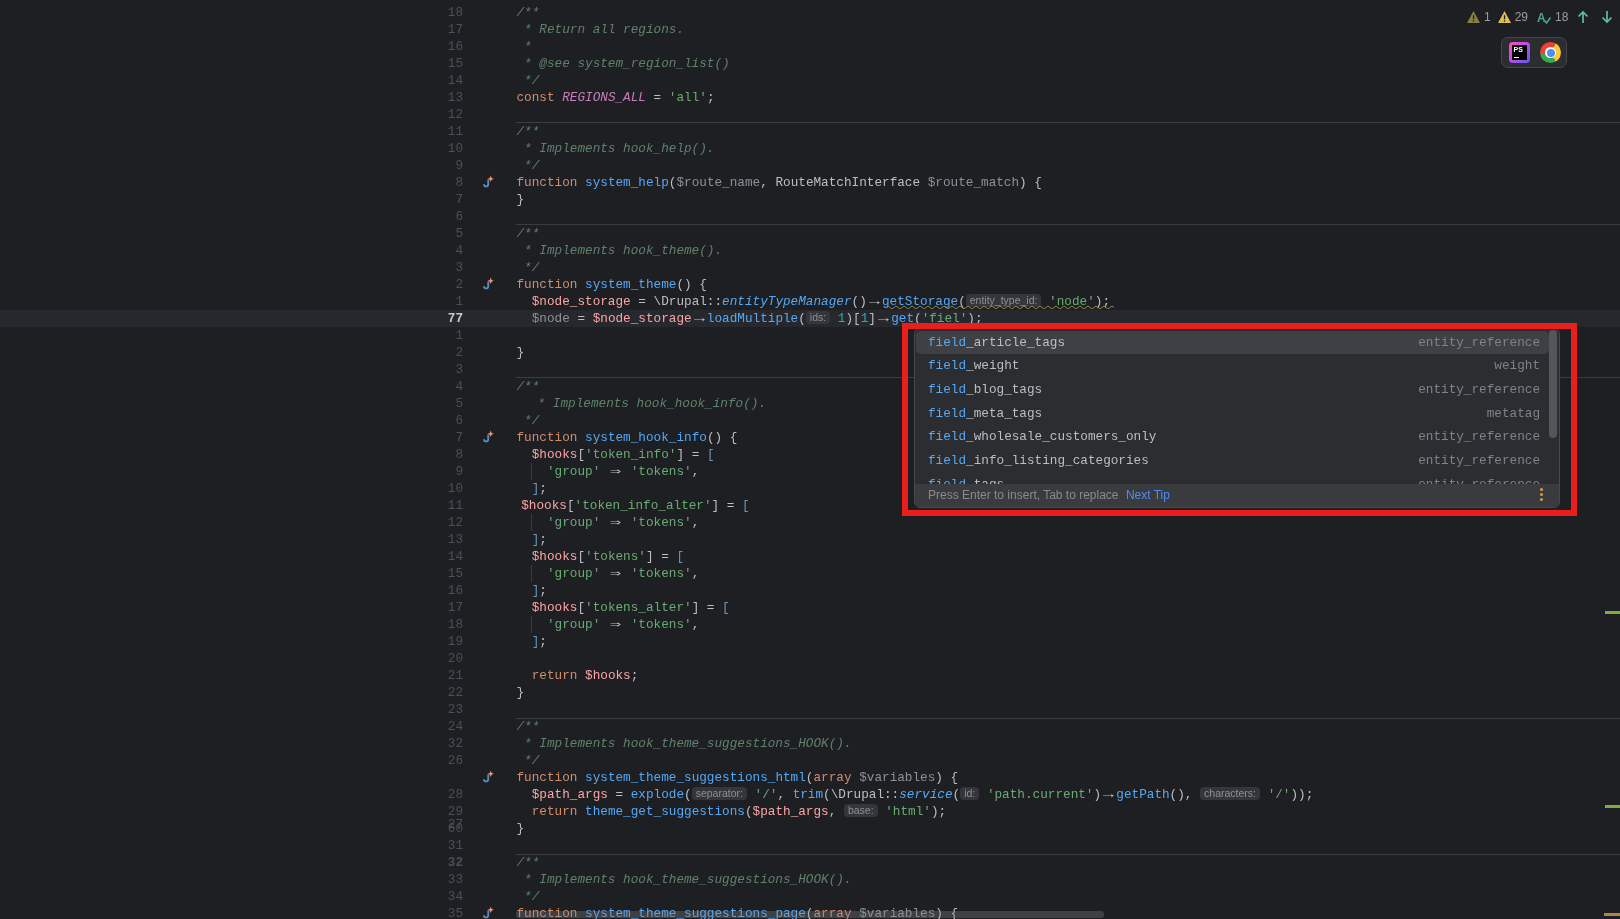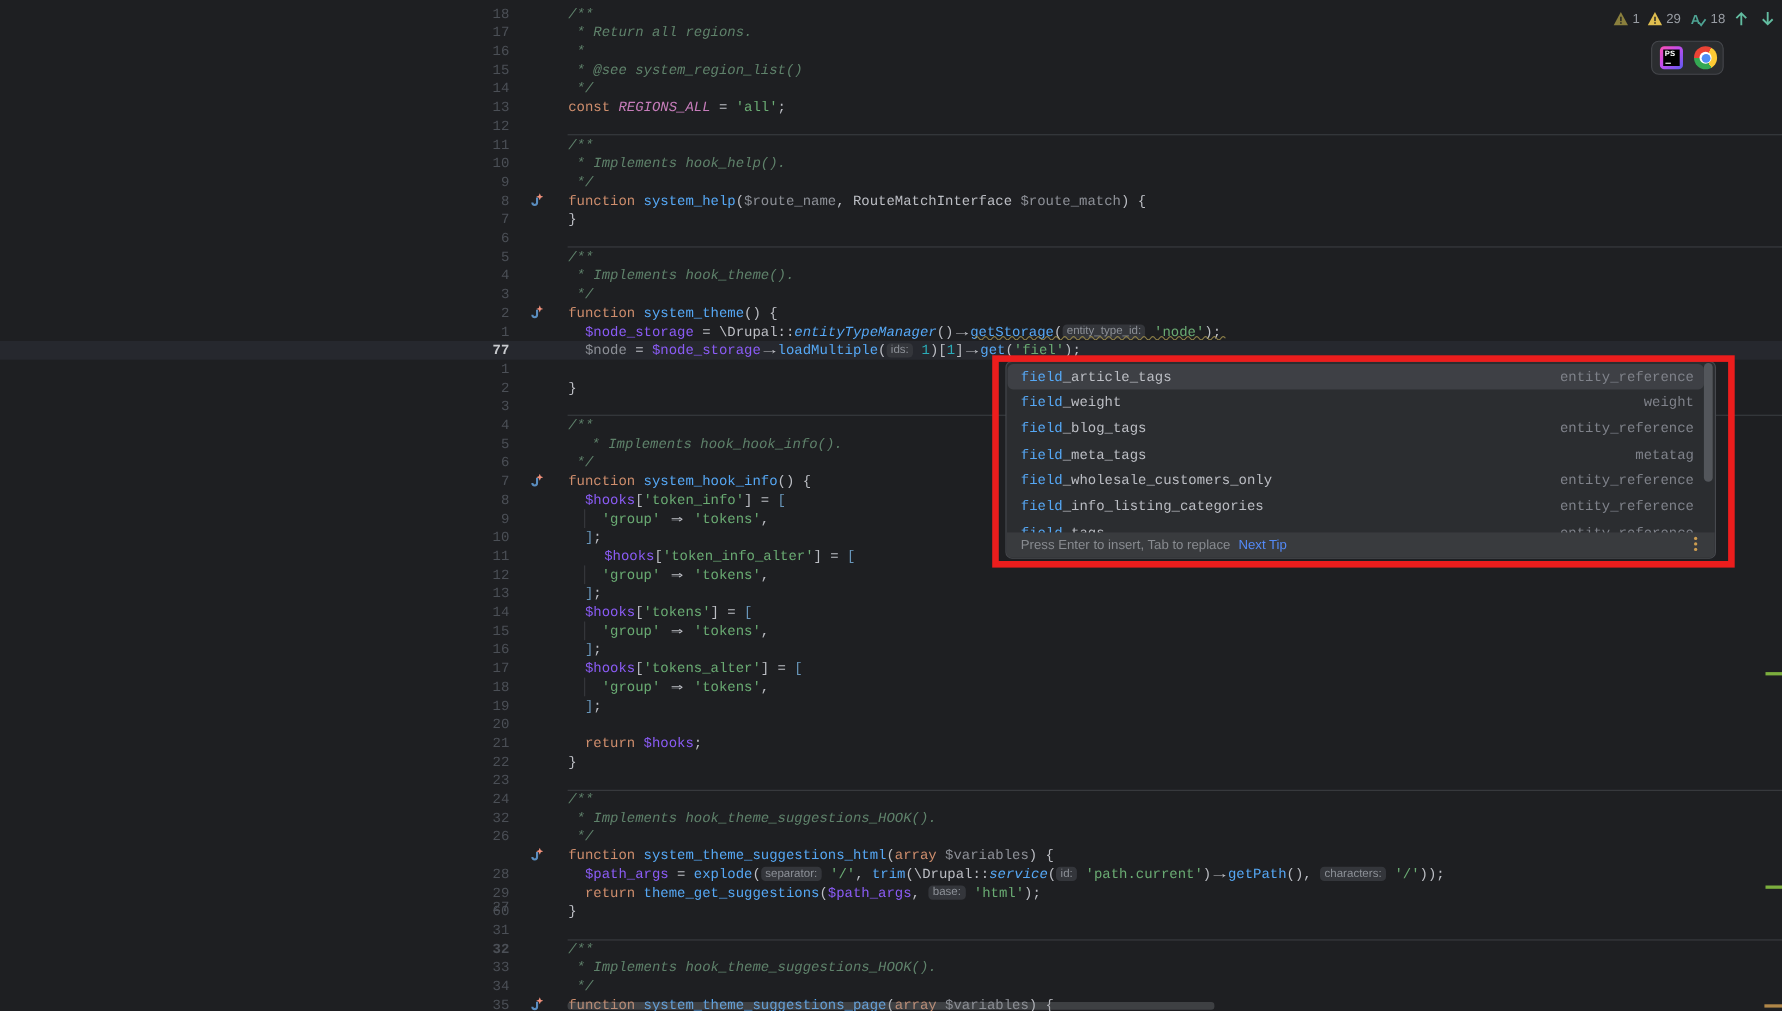--- a/index.html
+++ b/index.html
@@ -1,21 +1,21 @@
 <!DOCTYPE html>
 <html><head><meta charset="utf-8"><style>
 *{margin:0;padding:0;box-sizing:border-box}
 html,body{width:1620px;height:919px;overflow:hidden;background:#1e1f22}
 body{position:relative;font-family:"Liberation Mono",monospace;font-size:12.7px;line-height:17px;color:#bcbec4}
 .row{position:absolute;white-space:pre}
 .gut{position:absolute;width:40px;text-align:right;color:#4b4f56}
 .k{color:#cf8e6d}
 .fn{color:#56a8f5}
 .fni{color:#56a8f5;font-style:italic}
-.v{color:#8b5cf6}
+.v{color:#fca5a5}
 .vc{color:#c77dbb;font-style:italic}
 .s{color:#6aab73}
 .n{color:#2aacb8}
 .c{color:#5f826b;font-style:italic}
 .u{color:#8d9097}
 .br{color:#6896ba}
 .arr{display:inline-block;width:2ch;text-align:center;transform:scaleX(1.45)}
 .hint{display:inline-block;background:#34363b;color:#8c9097;font-family:"Liberation Sans",sans-serif;font-size:10.5px;line-height:13px;border-radius:4px;padding:0 4px;vertical-align:1px}
 .sep{position:absolute;left:516px;right:0;height:1px;background:#3a3c41}
 .guide{position:absolute;width:1px;background:#37393e}
@@ -122,21 +122,21 @@
 <div class="row" style="left:516.5px;top:293.0px">  <span class="v">$node_storage</span> = \Drupal::<span class="fni">entityTypeManager</span>()<span class="arr">→</span><span class="fn">getStorage</span>(<span class="hint">entity_type_id:</span> <span class="s">'node'</span>);</div>
 <div class="row" style="left:516.5px;top:310.0px">  <span class="u">$node</span> = <span class="v">$node_storage</span><span class="arr">→</span><span class="fn">loadMultiple</span>(<span class="hint">ids:</span> <span class="n">1</span>)[<span class="n">1</span>]<span class="arr">→</span><span class="fn">get</span>(<span class="s">'fiel'</span>);</div>
 <div class="row" style="left:516.5px;top:344.0px">}</div>
 <div class="row" style="left:516.5px;top:378.0px"><span class="c">/**</span></div>
 <div class="row" style="left:530px;top:395.0px"><span class="c"> * Implements hook_hook_info().</span></div>
 <div class="row" style="left:516.5px;top:412.0px"><span class="c"> */</span></div>
 <div class="row" style="left:516.5px;top:429.0px"><span class="k">function</span> <span class="fn">system_hook_info</span>() {</div>
 <div class="row" style="left:516.5px;top:446.0px">  <span class="v">$hooks</span>[<span class="s">'token_info'</span>] = <span class="br">[</span></div>
 <div class="row" style="left:516.5px;top:463.0px">    <span class="s">'group'</span> <span class="arr">⇒</span> <span class="s">'tokens'</span>,</div>
 <div class="row" style="left:516.5px;top:480.0px">  <span class="br">]</span>;</div>
-<div class="row" style="left:534px;top:497.0px">  <span class="v">$hooks</span>[<span class="s">'token_info_alter'</span>] = <span class="br">[</span></div>
+<div class="row" style="left:506px;top:497.0px">  <span class="v">$hooks</span>[<span class="s">'token_info_alter'</span>] = <span class="br">[</span></div>
 <div class="row" style="left:516.5px;top:514.0px">    <span class="s">'group'</span> <span class="arr">⇒</span> <span class="s">'tokens'</span>,</div>
 <div class="row" style="left:516.5px;top:531.0px">  <span class="br">]</span>;</div>
 <div class="row" style="left:516.5px;top:548.0px">  <span class="v">$hooks</span>[<span class="s">'tokens'</span>] = <span class="br">[</span></div>
 <div class="row" style="left:516.5px;top:565.0px">    <span class="s">'group'</span> <span class="arr">⇒</span> <span class="s">'tokens'</span>,</div>
 <div class="row" style="left:516.5px;top:582.0px">  <span class="br">]</span>;</div>
 <div class="row" style="left:516.5px;top:599.0px">  <span class="v">$hooks</span>[<span class="s">'tokens_alter'</span>] = <span class="br">[</span></div>
 <div class="row" style="left:516.5px;top:616.0px">    <span class="s">'group'</span> <span class="arr">⇒</span> <span class="s">'tokens'</span>,</div>
 <div class="row" style="left:516.5px;top:633.0px">  <span class="br">]</span>;</div>
 <div class="row" style="left:516.5px;top:667.0px">  <span class="k">return</span> <span class="v">$hooks</span>;</div>
 <div class="row" style="left:516.5px;top:684.0px">}</div>

